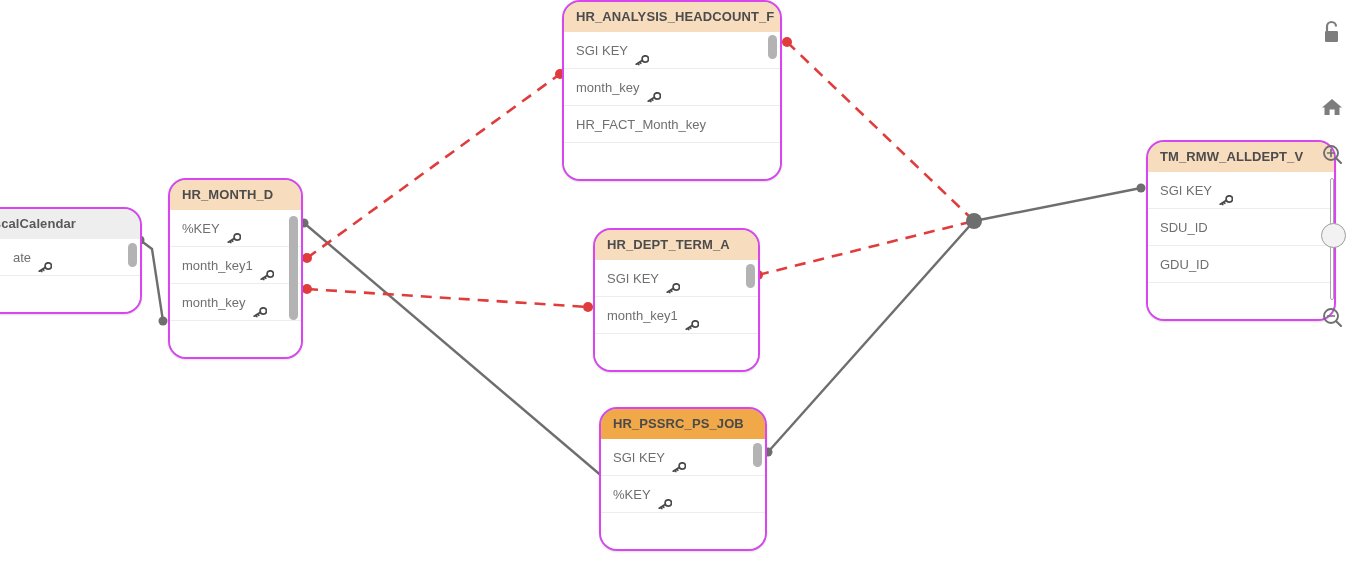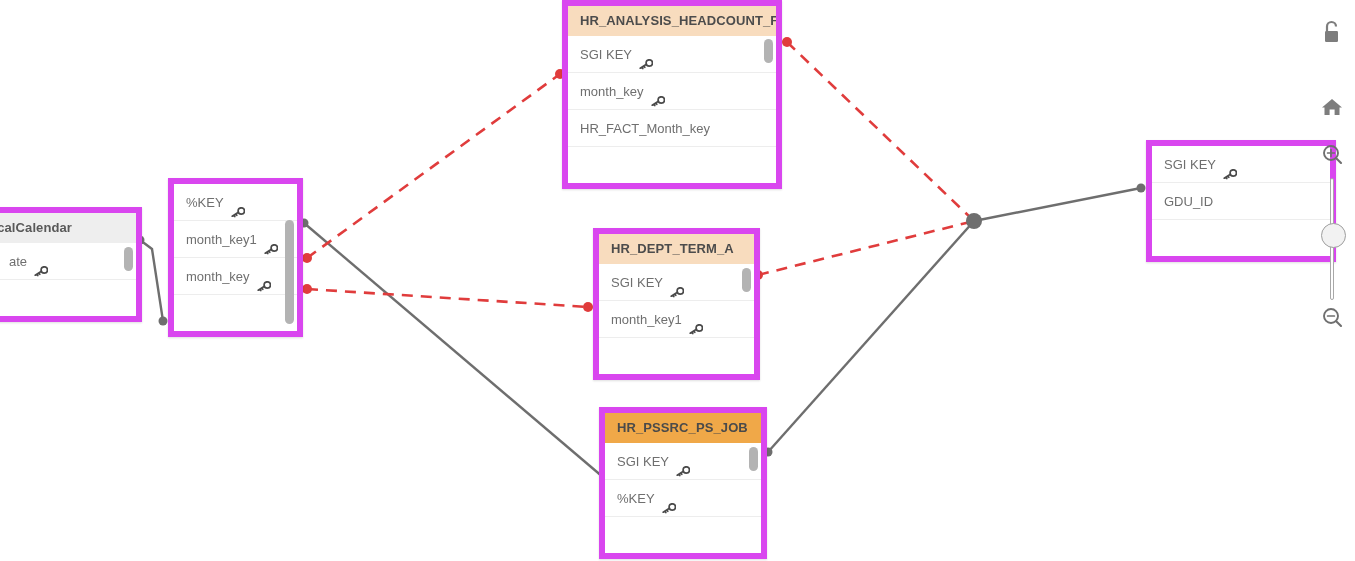--- a/index.html
+++ b/index.html
@@ -28,22 +28,22 @@
     left: 0; top: 0;
     width: 1355px;
     height: 561px;
     pointer-events: none;
   }
   
   .tbl {
     position: absolute;
     box-sizing: border-box;
     background: #86efac;
-    border: 6px solid #d946ef;
-    border-radius: 0;
+    border: 2px solid #d946ef;
+    border-radius: 18px;
     box-shadow: 0 1px 2px rgba(0,0,0,0.13);
     overflow: hidden;
   }
   .tbl-hdr {
     box-sizing: border-box;
     height: 30px;
     line-height: 30px;
     padding: 0 12px;
     font-size: 13px;
     font-weight: bold;
@@ -180,20 +180,21 @@
             <path d="M 7.4 5.2 L 1.2 9.2 M 2.8 8.2 L 3.8 9.6 M 4.8 6.9 L 5.8 8.3" stroke="#4a4a4a" stroke-width="1.7" fill="none" stroke-linecap="round"></path>
           </svg>
         </span>
       </div>
       <div class="row empty"></div>
     </div>
     <div class="vsb" style="top:34px; height:24px;"></div>
   </div>
 
   <div class="tbl" style="left:168px; top:178px; width:135px;">
+    <div class="tbl-hdr">HR_MONTH_D</div>
     <div class="rows">
       <div class="row">
         <span class="fname">%KEY</span>
         <span class="keyicon">
           <svg viewBox="0 0 14 11" width="14" height="11">
             <circle cx="10.3" cy="4" r="3.2" fill="none" stroke="#4a4a4a" stroke-width="1.7"></circle>
             <path d="M 7.4 5.2 L 1.2 9.2 M 2.8 8.2 L 3.8 9.6 M 4.8 6.9 L 5.8 8.3" stroke="#4a4a4a" stroke-width="1.7" fill="none" stroke-linecap="round"></path>
           </svg>
         </span>
       </div>
@@ -295,29 +296,33 @@
             <path d="M 7.4 5.2 L 1.2 9.2 M 2.8 8.2 L 3.8 9.6 M 4.8 6.9 L 5.8 8.3" stroke="#4a4a4a" stroke-width="1.7" fill="none" stroke-linecap="round"></path>
           </svg>
         </span>
       </div>
       <div class="row empty"></div>
     </div>
     <div class="vsb" style="top:34px; height:24px;"></div>
   </div>
 
   <div class="tbl" style="left:1146px; top:140px; width:190px;">
+    <div class="tbl-hdr">TM_RMW_ALLDEPT_V</div>
     <div class="rows">
       <div class="row">
         <span class="fname">SGI KEY</span>
         <span class="keyicon">
           <svg viewBox="0 0 14 11" width="14" height="11">
             <circle cx="10.3" cy="4" r="3.2" fill="none" stroke="#4a4a4a" stroke-width="1.7"></circle>
             <path d="M 7.4 5.2 L 1.2 9.2 M 2.8 8.2 L 3.8 9.6 M 4.8 6.9 L 5.8 8.3" stroke="#4a4a4a" stroke-width="1.7" fill="none" stroke-linecap="round"></path>
           </svg>
         </span>
+      </div>
+      <div class="row">
+        <span class="fname">SDU_ID</span>
       </div>
       <div class="row">
         <span class="fname">GDU_ID</span>
       </div>
       <div class="row empty"></div>
     </div>
   </div>
 
   <div id="toolbar">
 

